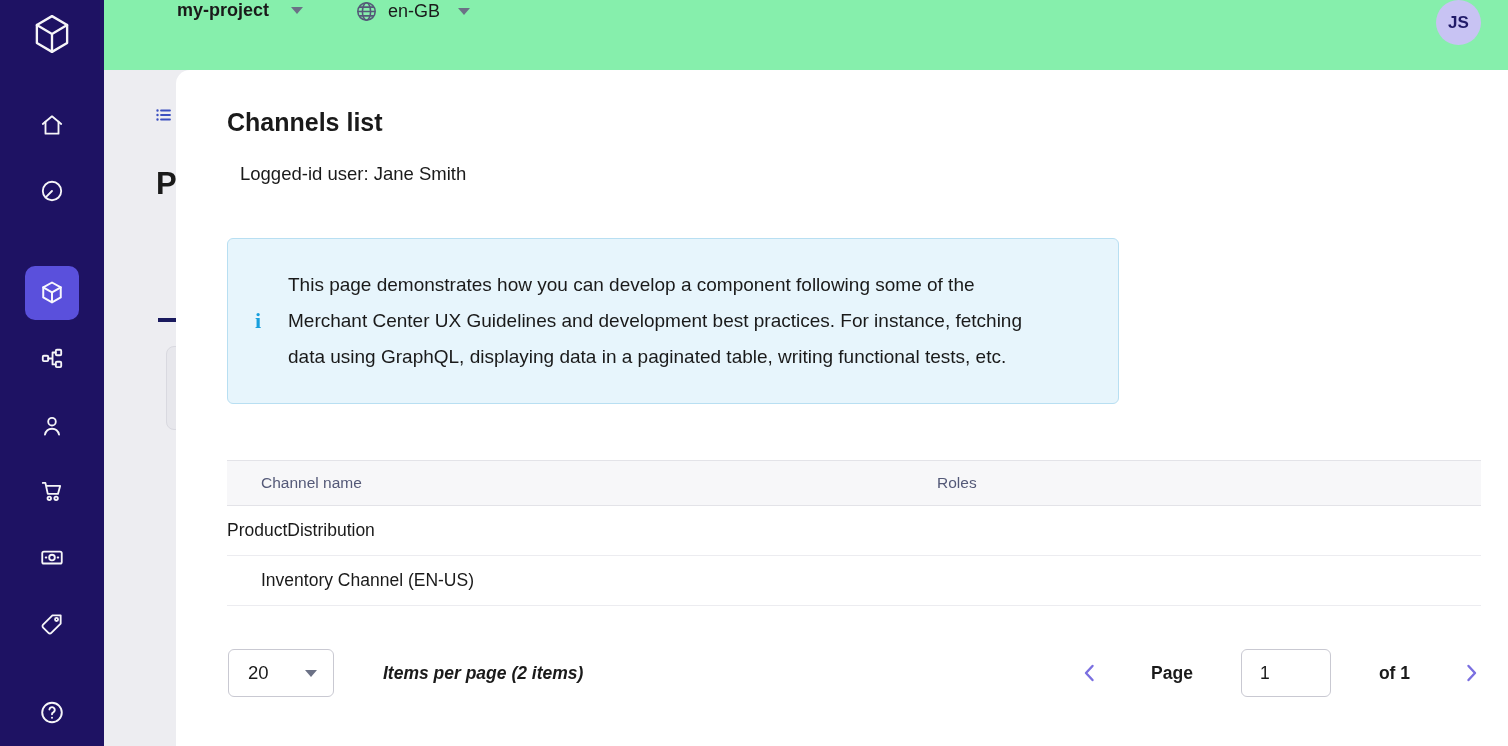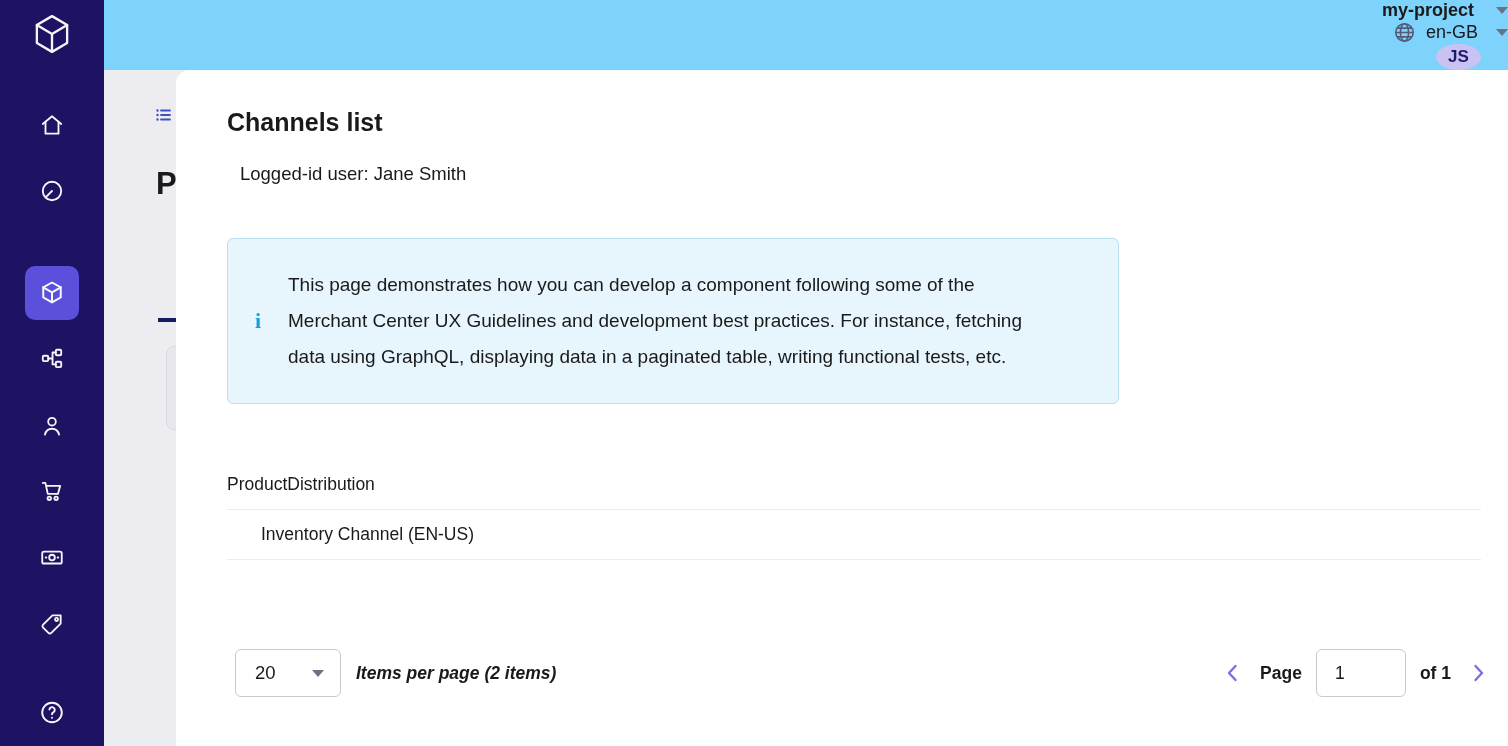--- a/index.html
+++ b/index.html
@@ -7,21 +7,21 @@
   .app { position:relative; width:1508px; height:746px; overflow:hidden; background:#ededf1; }
 
   
   .sidebar { position:absolute; left:0; top:0; width:104px; height:746px; background:#1e1263; z-index:5; }
   .side-item { position:absolute; left:50%; transform:translateX(-50%); display:flex; align-items:center; justify-content:center; cursor:pointer; }
   .side-item svg { stroke:#fff; fill:none; stroke-width:1.7; stroke-linecap:round; stroke-linejoin:round; opacity:.96; }
   .logo-item { top:12px; }
   .active-tile { top:266px; width:54px; height:54px; background:#5a50dc; border-radius:10px; }
 
   
-  .topbar { position:absolute; left:104px; top:0; right:0; height:70px; background:#7dd3fc; display:flex; align-items:flex-end; z-index:4;flex-direction:column; }
+  .topbar { position:absolute; left:104px; top:0; right:0; height:70px; background:#86efac; display:flex; align-items:flex-start; z-index:4; }
   .project-select { display:flex; align-items:center; gap:22px; margin-left:73px; cursor:pointer; }
   .project-name { font-size:18px; font-weight:700; color:#1a1a1a; }
   .caret { width:0; height:0; border-left:6px solid transparent; border-right:6px solid transparent; border-top:7px solid #6b7186; }
   .locale-select { display:flex; align-items:center; gap:10px; margin-left:52px; cursor:pointer; }
   .locale-select svg { stroke:#545978; fill:none; stroke-width:1.5; }
   .locale-name { font-size:18px; font-weight:500; color:#1a1a1a; margin-right:8px; }
   .top-spacer { flex:1; }
   .avatar { width:45px; height:45px; border-radius:50%; background:#c8c3f3; color:#201a68; font-weight:700; font-size:17px; display:flex; align-items:center; justify-content:center; margin-right:27px; cursor:pointer; }
 
   
@@ -43,21 +43,21 @@
   .banner-text { font-size:19px; line-height:36px; color:#1a1a1a; max-width:772px; padding:14px 28px 14px 0; }
 
   .table { position:absolute; left:51px; top:390px; width:1254px; }
   .t-header { display:grid; grid-template-columns:710px 1fr; height:46px; align-items:center; background:#f7f7f9; border-top:1px solid #e3e3e8; border-bottom:1px solid #e3e3e8; }
   .t-header .th1 { padding-left:34px; font-size:15.5px; color:#545978; }
   .t-header .th2 { font-size:15.5px; color:#545978; }
   .t-row { display:grid; grid-template-columns:710px 1fr; height:50px; align-items:center; border-bottom:1px solid #ececf0; cursor:pointer; background:#fff; }
   .t-row .td1 { padding-left:34px; font-size:17.5px; color:#1a1a1a; }
   .t-row .td2 { font-size:17.5px; color:#1a1a1a; }
 
-  .pagination { position:absolute; left:59px; top:578px; width:1254px; height:50px; display:flex; align-items:center; }
+  .pagination { position:absolute; left:52px; top:578px; width:1254px; height:50px; display:flex; align-items:center;gap:34px; }
   .page-size { width:106px; height:48px; border:1px solid #c9c9d2; border-radius:6px; display:flex; align-items:center; justify-content:space-between; padding:0 16px 0 19px; cursor:pointer; background:#fff; }
   .page-size-value { font-size:18.5px; color:#1a1a1a; }
   .items-label { margin-left:15px; font-size:17.5px; font-weight:700; color:#1a1a1a;font-style:italic; }
   .pag-spacer { flex:1; }
   .chev { cursor:pointer; display:flex; align-items:center; }
   .chev svg { stroke:#7a6fe0; fill:none; stroke-width:2.4; stroke-linecap:round; stroke-linejoin:round; }
   .page-word { margin:0 14px 0 16px; font-size:17.5px; font-weight:600; color:#1a1a1a; }
   .page-input { width:90px; height:48px; border:1px solid #c9c9d2; border-radius:6px; padding-left:18px; font-size:17.5px; color:#1a1a1a; font-family:"Liberation Sans", sans-serif; outline:none; }
   .of-label { margin:0 16px 0 14px; font-size:17.5px; font-weight:600; color:#1a1a1a; }
 </style>
@@ -179,20 +179,24 @@
       <div class="page-subtitle">Logged-id user: Jane Smith</div>
 
       <div class="banner">
         <div class="banner-icon-col">
           <span class="info-i">i</span>
         </div>
         <p class="banner-text">This page demonstrates how you can develop a component following some of the Merchant Center UX Guidelines and development best practices. For instance, fetching data using GraphQL, displaying data in a paginated table, writing functional tests, etc.</p>
       </div>
 
       <div class="table">
+        <div class="t-header">
+          <div class="th1">Channel name</div>
+          <div class="th2">Roles</div>
+        </div>
         <div class="t-row">
           <div class="td2">ProductDistribution</div>
         </div>
         <div class="t-row">
           <div class="td1">Inventory Channel (EN-US)</div>
         </div>
       </div>
 
       <div class="pagination">
         <div class="page-size">

